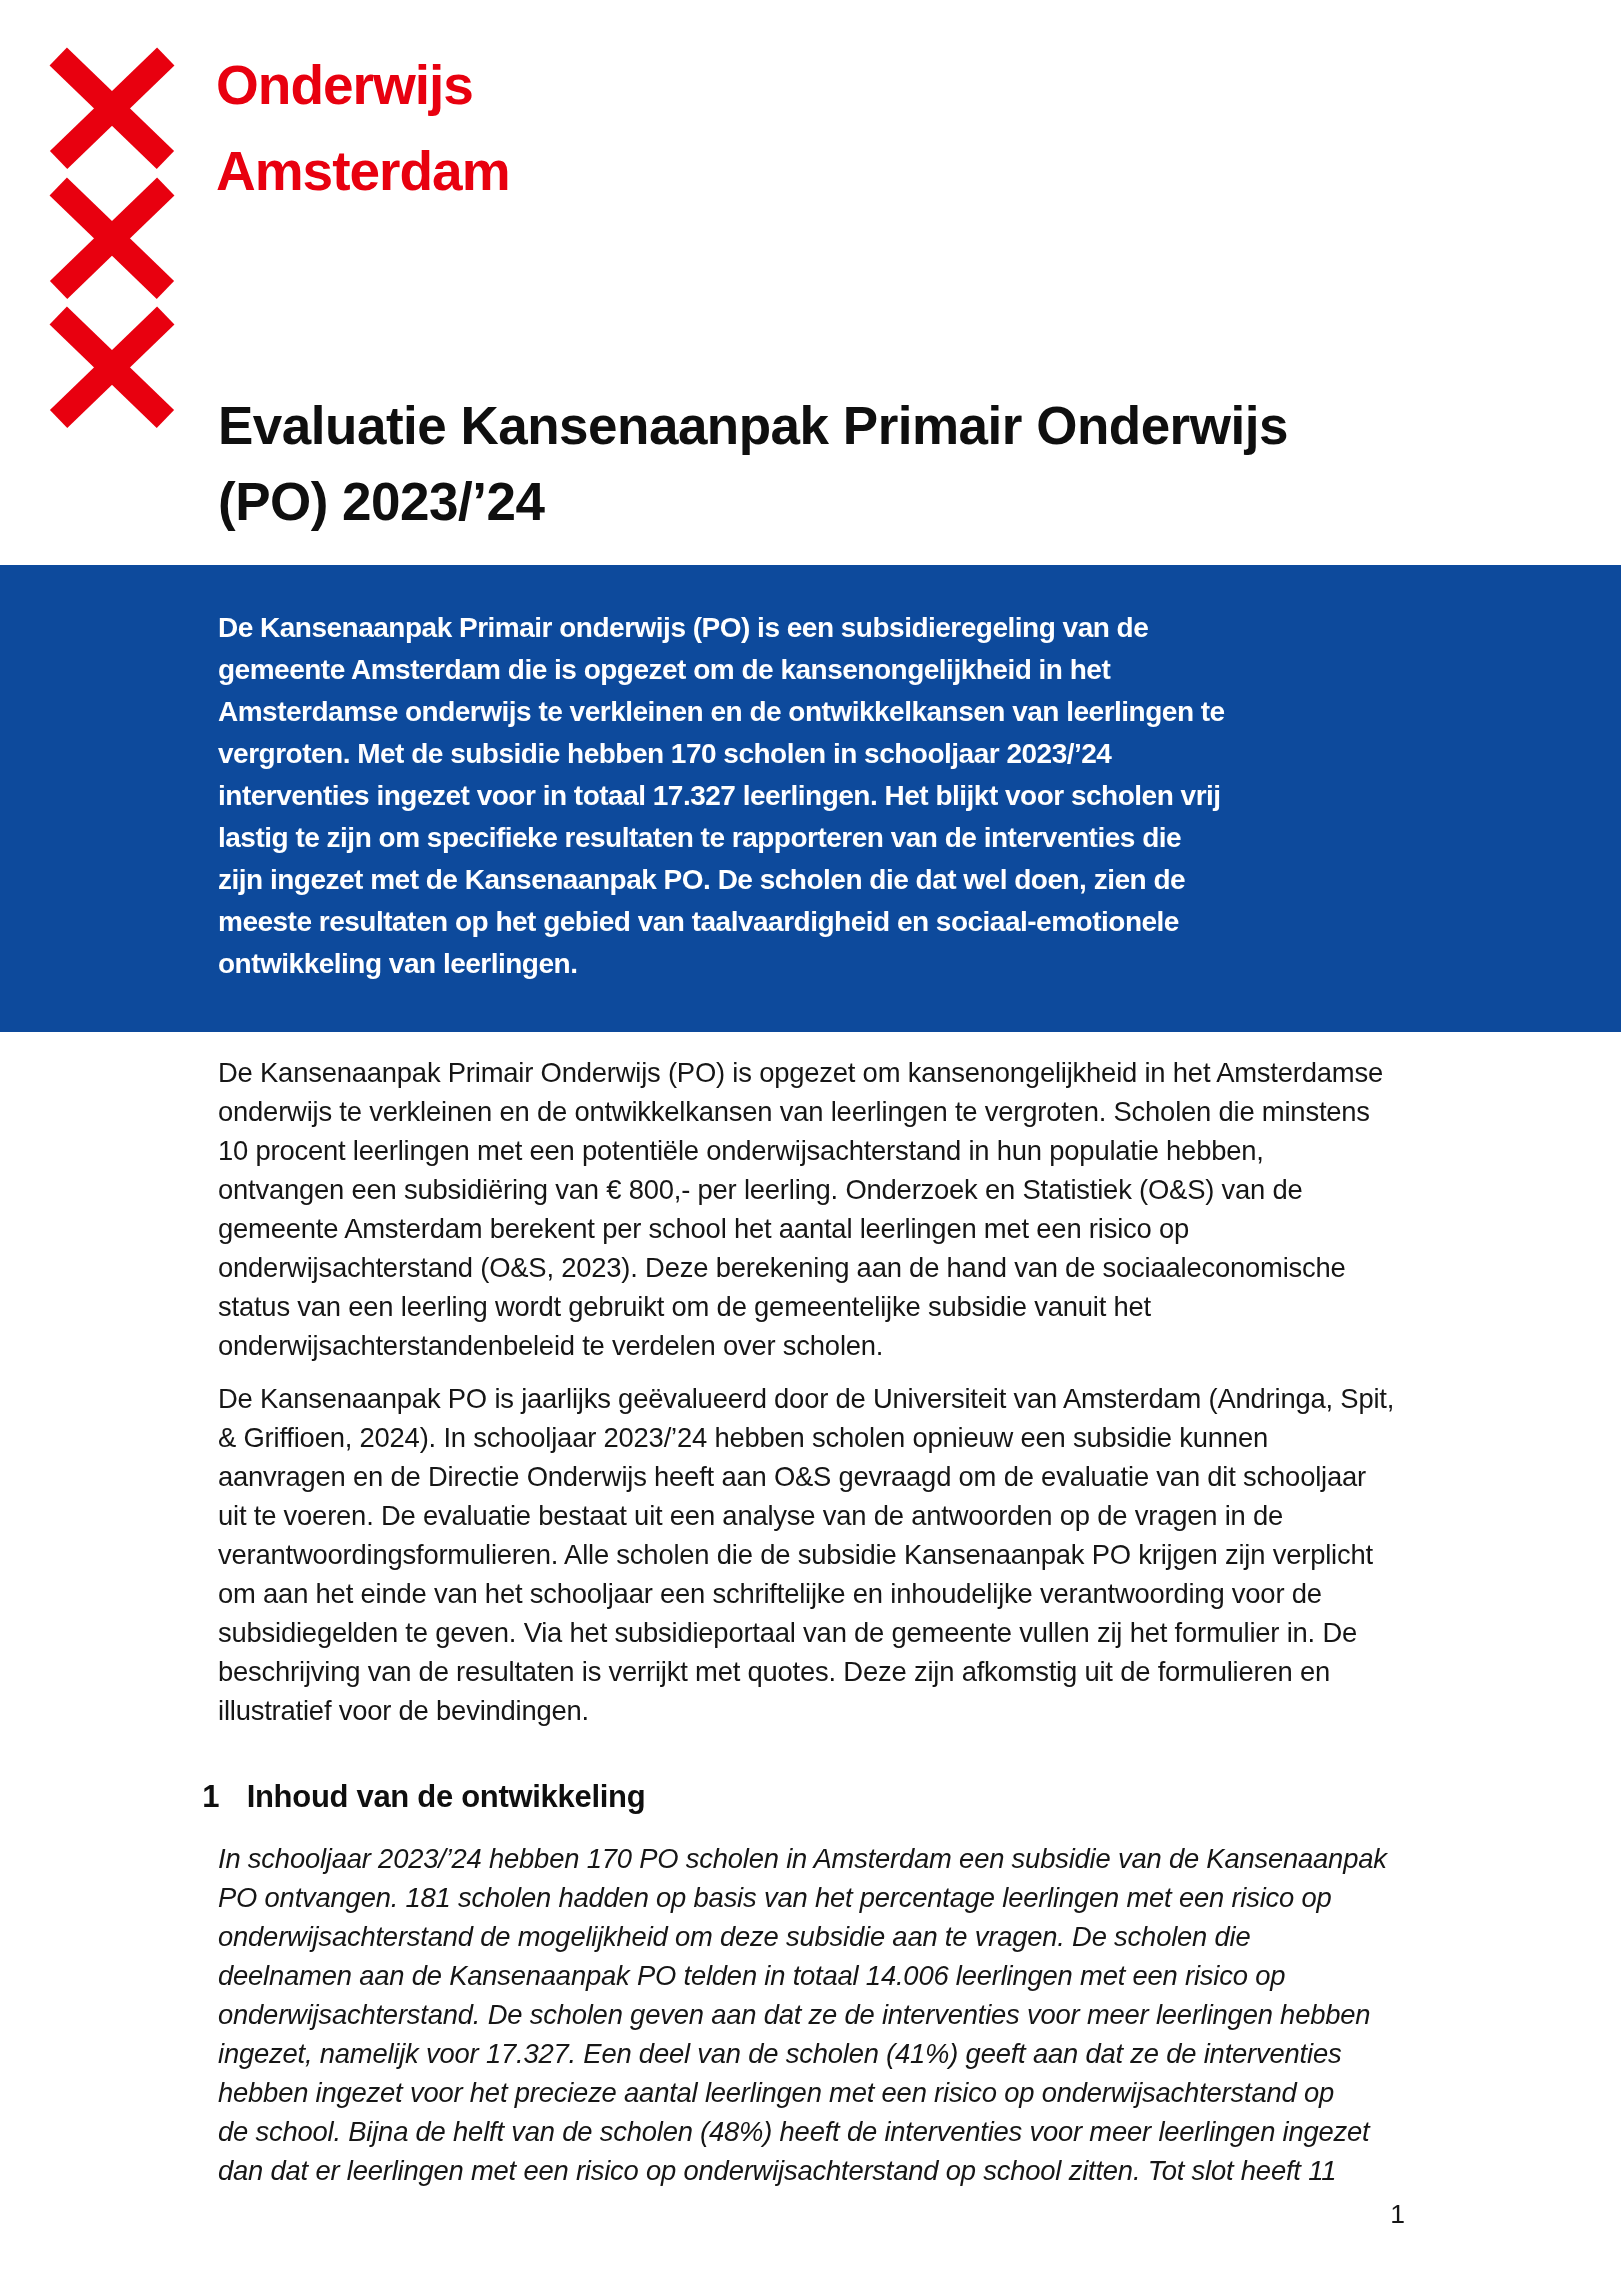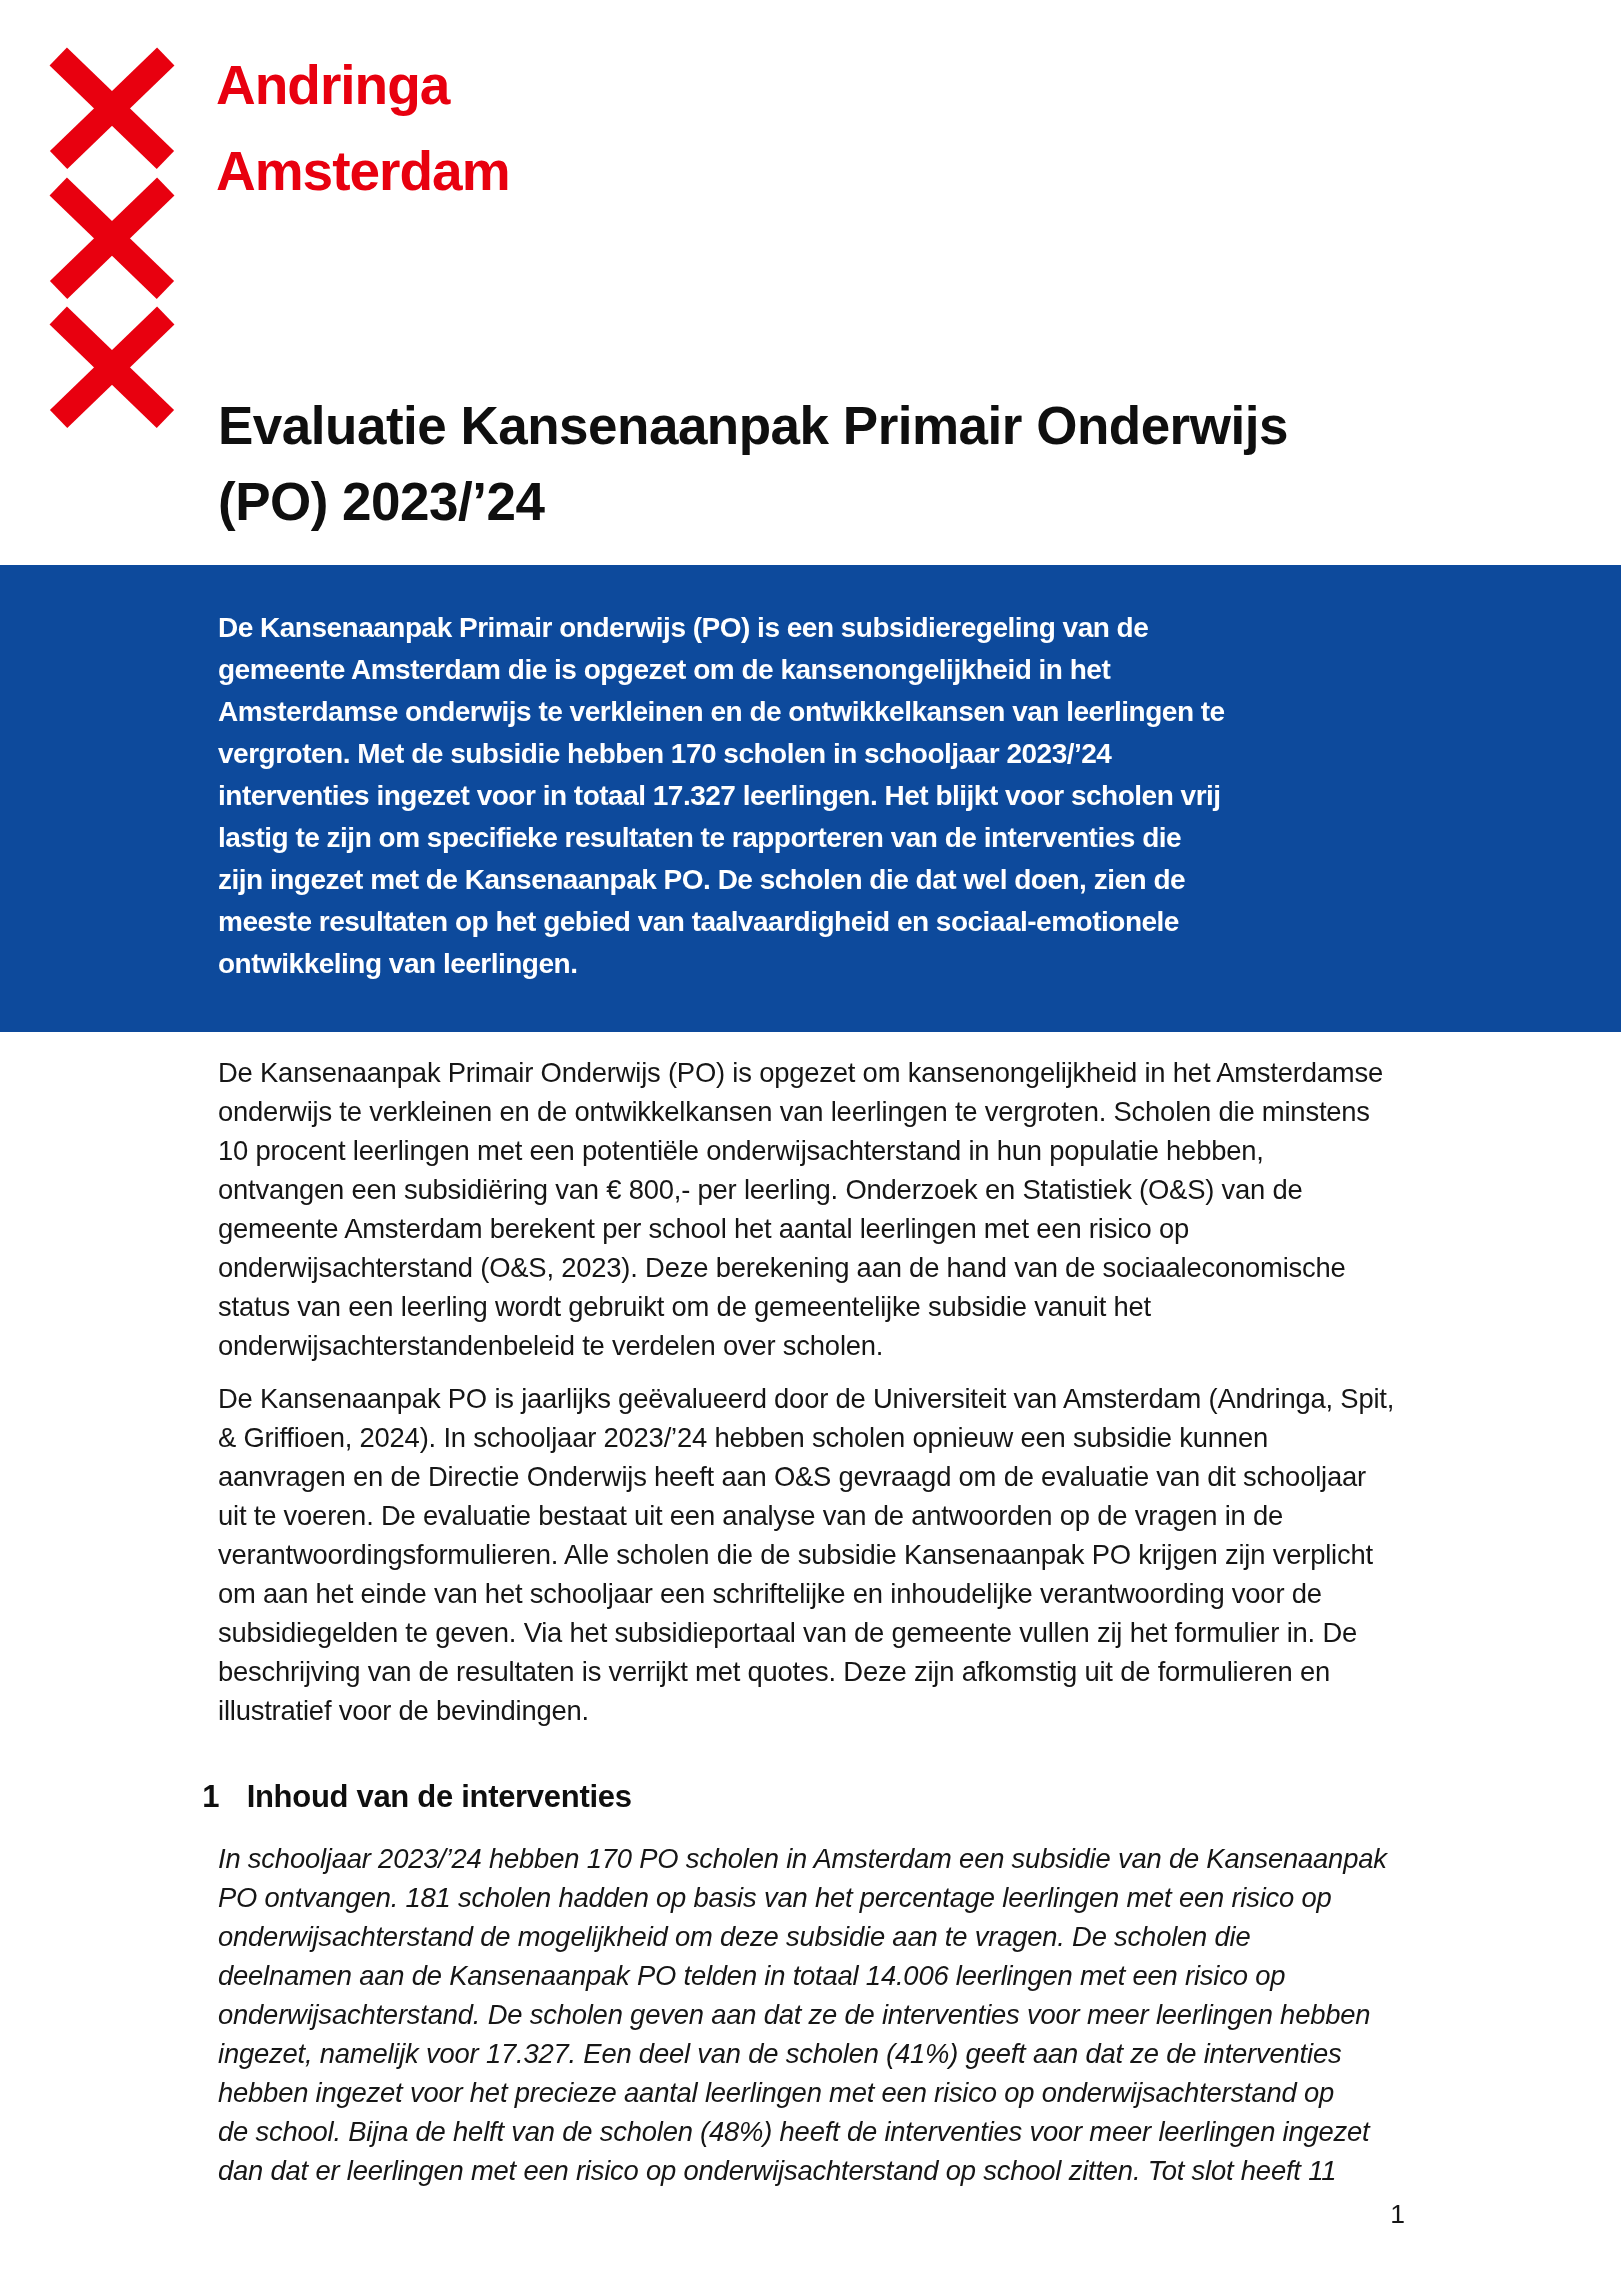--- a/index.html
+++ b/index.html
@@ -83,21 +83,21 @@
 <body>
 
 <div class="page" style="--red: #e8000f; --blue: #0d4a9c; --ink: #161616; --paper: #ffffff;">
 
   <div class="logo-crosses">
     <div class="x-cross"></div>
     <div class="x-cross"></div>
     <div class="x-cross"></div>
   </div>
 
-  <div class="logo-text">Andringa
+  <div class="logo-text">Onderwijs
 Amsterdam</div>
 
   <h1 class="doc-title" style="margin:0; font-weight:bold;">Evaluatie Kansenaanpak Primair Onderwijs
 (PO) 2023/’24</h1>
 
   <div class="summary-banner">
     <div class="summary-text">De Kansenaanpak Primair onderwijs (PO) is een subsidieregeling van de
 gemeente Amsterdam die is opgezet om de kansenongelijkheid in het
 Amsterdamse onderwijs te verkleinen en de ontwikkelkansen van leerlingen te
 vergroten. Met de subsidie hebben 170 scholen in schooljaar 2023/’24
@@ -122,21 +122,21 @@
 aanvragen en de Directie Onderwijs heeft aan O&amp;S gevraagd om de evaluatie van dit schooljaar
 uit te voeren. De evaluatie bestaat uit een analyse van de antwoorden op de vragen in de
 verantwoordingsformulieren. Alle scholen die de subsidie Kansenaanpak PO krijgen zijn verplicht
 om aan het einde van het schooljaar een schriftelijke en inhoudelijke verantwoording voor de
 subsidiegelden te geven. Via het subsidieportaal van de gemeente vullen zij het formulier in. De
 beschrijving van de resultaten is verrijkt met quotes. Deze zijn afkomstig uit de formulieren en
 illustratief voor de bevindingen.</p>
 
     <h2 class="section-heading" style="font-size:31px;">
       <span>1</span>
-      <span>Inhoud van de interventies</span>
+      <span>Inhoud van de ontwikkeling</span>
     </h2>
 
     <p>In schooljaar 2023/’24 hebben 170 PO scholen in Amsterdam een subsidie van de Kansenaanpak
 PO ontvangen. 181 scholen hadden op basis van het percentage leerlingen met een risico op
 onderwijsachterstand de mogelijkheid om deze subsidie aan te vragen. De scholen die
 deelnamen aan de Kansenaanpak PO telden in totaal 14.006 leerlingen met een risico op
 onderwijsachterstand. De scholen geven aan dat ze de interventies voor meer leerlingen hebben
 ingezet, namelijk voor 17.327. Een deel van de scholen (41%) geeft aan dat ze de interventies
 hebben ingezet voor het precieze aantal leerlingen met een risico op onderwijsachterstand op
 de school. Bijna de helft van de scholen (48%) heeft de interventies voor meer leerlingen ingezet

